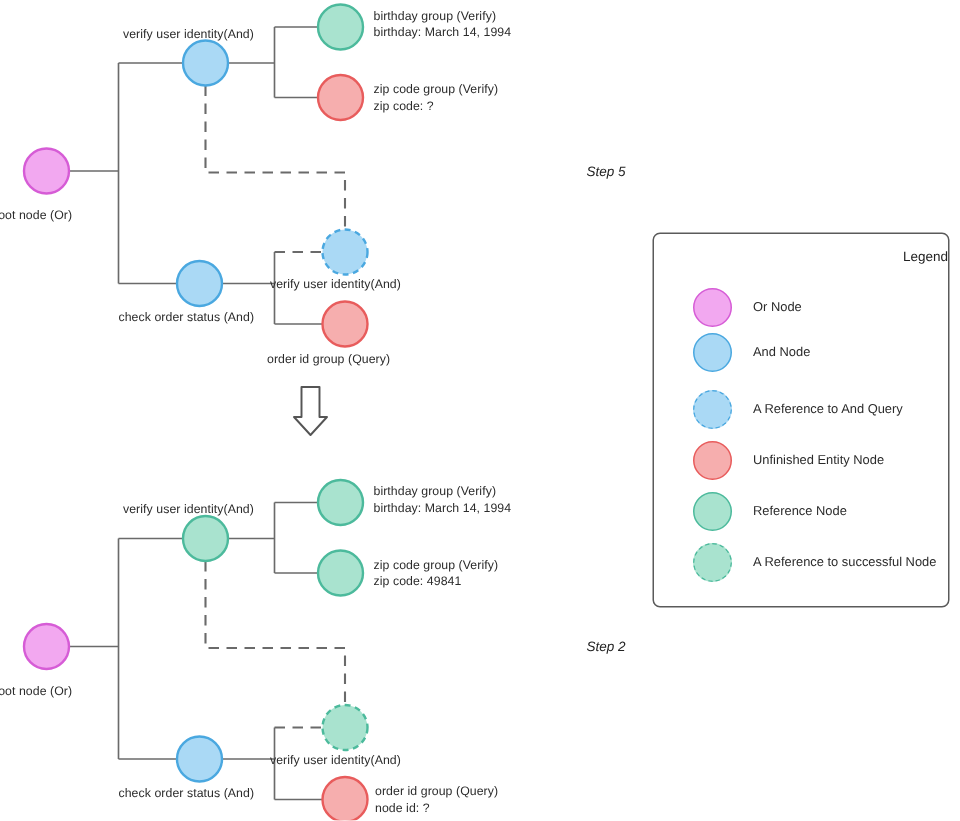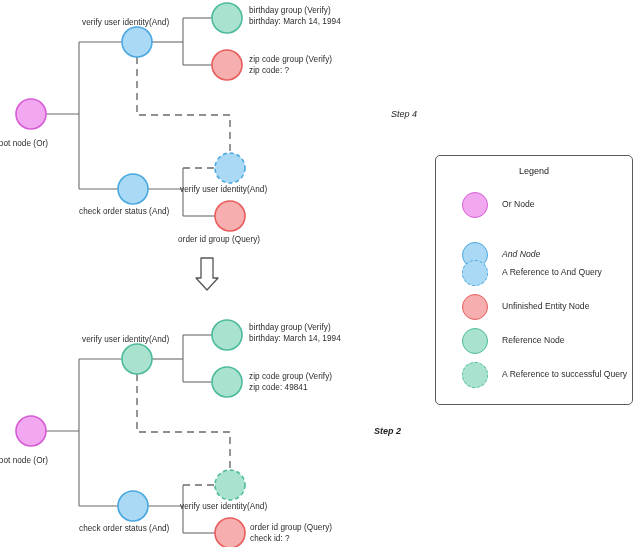--- a/index.html
+++ b/index.html
@@ -47,21 +47,21 @@
   .legend-box {
     position: absolute;
     border: 1px solid #5a5a5a;
     border-radius: 5px;
     background: #ffffff;
     box-sizing: border-box;
   }
   .legend-title {
     position: absolute;
     width: 100%;
-    text-align: center;
+    text-align: right;
     font-size: 9px;
     color: #222;
     top: 10px;
     left: 0;
   }
   .legend-row {
     position: absolute;
     left: 0;
     width: 100%;
     height: 34px;
@@ -175,50 +175,50 @@
         <div><span>zip code: </span><span class="val">49841</span></div>
       </div>
       <div class="node-label" style="left: 79px; top: 523px;">
         <div>check order status (And)</div>
       </div>
       <div class="node-label" style="left: 180px; top: 501px;">
         <div>verify user identity(And)</div>
       </div>
       <div class="node-label" style="left: 250px; top: 522px;">
         <div>order id group (Query)</div>
-        <div><span>check id: </span><span class="val">?</span></div>
+        <div><span>node id: </span><span class="val">?</span></div>
       </div>
     </div>
 
-  <div class="step-label" id="step-label-0" style="left: 391px; top: 109px;">Step 4</div>
-  <div class="step-label" id="step-label-1" style="left: 374px; top: 426px; font-weight: bold;">Step 2</div>
+  <div class="step-label" id="step-label-0" style="left: 391px; top: 109px;">Step 5</div>
+  <div class="step-label" id="step-label-1" style="left: 391px; top: 426px;">Step 2</div>
 
   <div class="legend-box" id="legend-box" style="left: 435px; top: 155px; width: 198px; height: 250px;">
     <div class="legend-title">Legend</div>
     <div id="legend-rows">
         <div class="legend-row" style="top: 34px;">
           <div class="legend-swatch" style="background: rgb(242, 168, 240); border: 1.6px solid rgb(214, 92, 214);"></div>
           <div class="legend-text">Or Node</div>
         </div>
-        <div class="legend-row" style="top: 84px; font-style: italic;">
+        <div class="legend-row" style="top: 64px;">
           <div class="legend-swatch" style="background: rgb(170, 217, 245); border: 1.6px solid rgb(74, 168, 224);"></div>
           <div class="legend-text">And Node</div>
         </div>
         <div class="legend-row" style="top: 102px;">
           <div class="legend-swatch" style="background: rgb(170, 217, 245); border: 1.6px dashed rgb(74, 168, 224);"></div>
           <div class="legend-text">A Reference to And Query</div>
         </div>
         <div class="legend-row" style="top: 136px; text-align: center;">
           <div class="legend-swatch" style="background: rgb(246, 174, 174); border: 1.6px solid rgb(232, 92, 92);"></div>
           <div class="legend-text">Unfinished Entity Node</div>
         </div>
         <div class="legend-row" style="top: 170px;">
           <div class="legend-swatch" style="background: rgb(169, 227, 207); border: 1.6px solid rgb(76, 186, 156);"></div>
           <div class="legend-text">Reference Node</div>
         </div>
         <div class="legend-row" style="top: 204px;">
           <div class="legend-swatch" style="background: rgb(169, 227, 207); border: 1.6px dashed rgb(76, 186, 156);"></div>
-          <div class="legend-text">A Reference to successful Query</div>
+          <div class="legend-text">A Reference to successful Node</div>
         </div>
       </div>
   </div>
 
 </div>
 
 </body></html>

